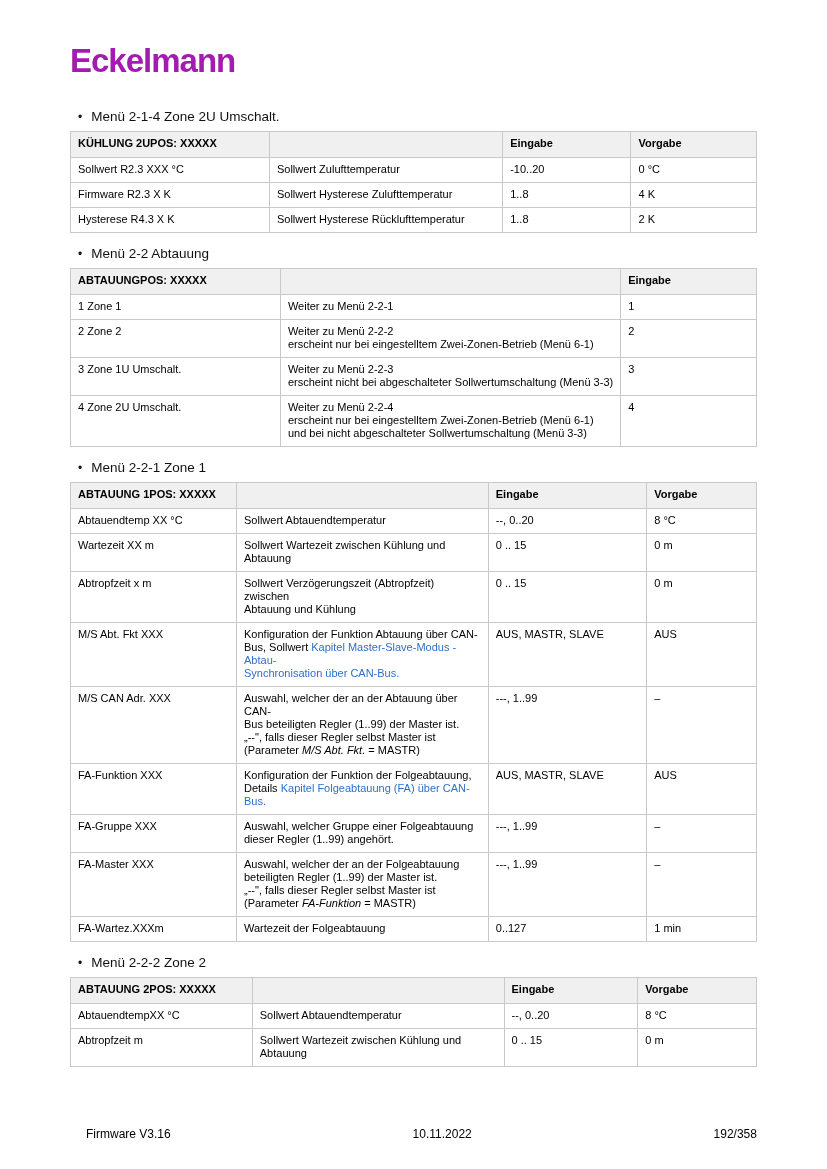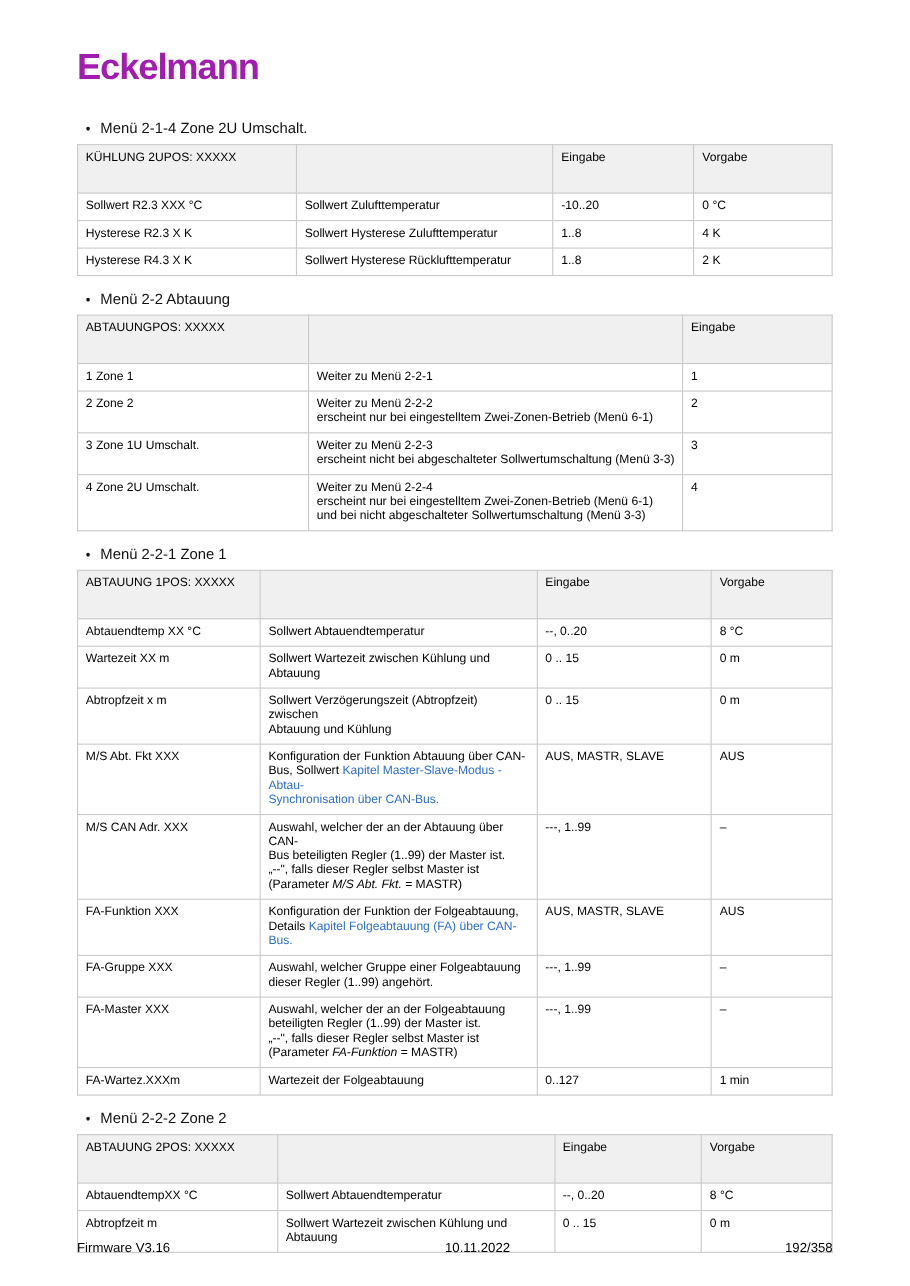--- a/index.html
+++ b/index.html
@@ -18,26 +18,26 @@
   }
   .heading .bullet { font-size:12px; margin-right:9px; }
   table {
     width:100%; border-collapse:collapse; table-layout:fixed;
     font-size:11px; line-height:13px;
   }
   th, td {
     border:1px solid #c9c9c9; padding:5px 6px 6px 7px;
     vertical-align:top; text-align:left; word-wrap:break-word;
   }
-  th { background:#f0f0f0; font-weight:normal; height:44px; }
+  th { background:#f0f0f0; font-weight:bold; height:26px; }
   td { font-weight:normal; }
   a.doclink { color:#2e6fc8; text-decoration:none; cursor:pointer; }
   em { }
   .footer {
-    position:absolute; left:70px; right:70px; bottom:28px;
+    position:absolute; left:86px; right:70px; bottom:28px;
     display:flex; justify-content:space-between; font-size:12px; color:#000;
   }
 </style>
 </head>
 <body>
 
 <div class="page">
   <div class="logo">Eckelmann</div>
   <div class="content">
       <section>
@@ -61,21 +61,21 @@
             </tr>
           </thead>
           <tbody>
             <tr>
               <td><span>Sollwert R2.3 XXX °C</span></td>
               <td><span>Sollwert Zulufttemperatur</span></td>
               <td><span>-10..20</span></td>
               <td><span>0 °C</span></td>
             </tr>
             <tr>
-              <td><span>Hysterese R2.3 X K</span></td>
+              <td><span>Firmware R2.3 X K</span></td>
               <td><span>Sollwert Hysterese Zulufttemperatur</span></td>
               <td><span>1..8</span></td>
               <td><span>4 K</span></td>
             </tr>
             <tr>
               <td><span>Hysterese R4.3 X K</span></td>
               <td><span>Sollwert Hysterese Rücklufttemperatur</span></td>
               <td><span>1..8</span></td>
               <td><span>2 K</span></td>
             </tr>

